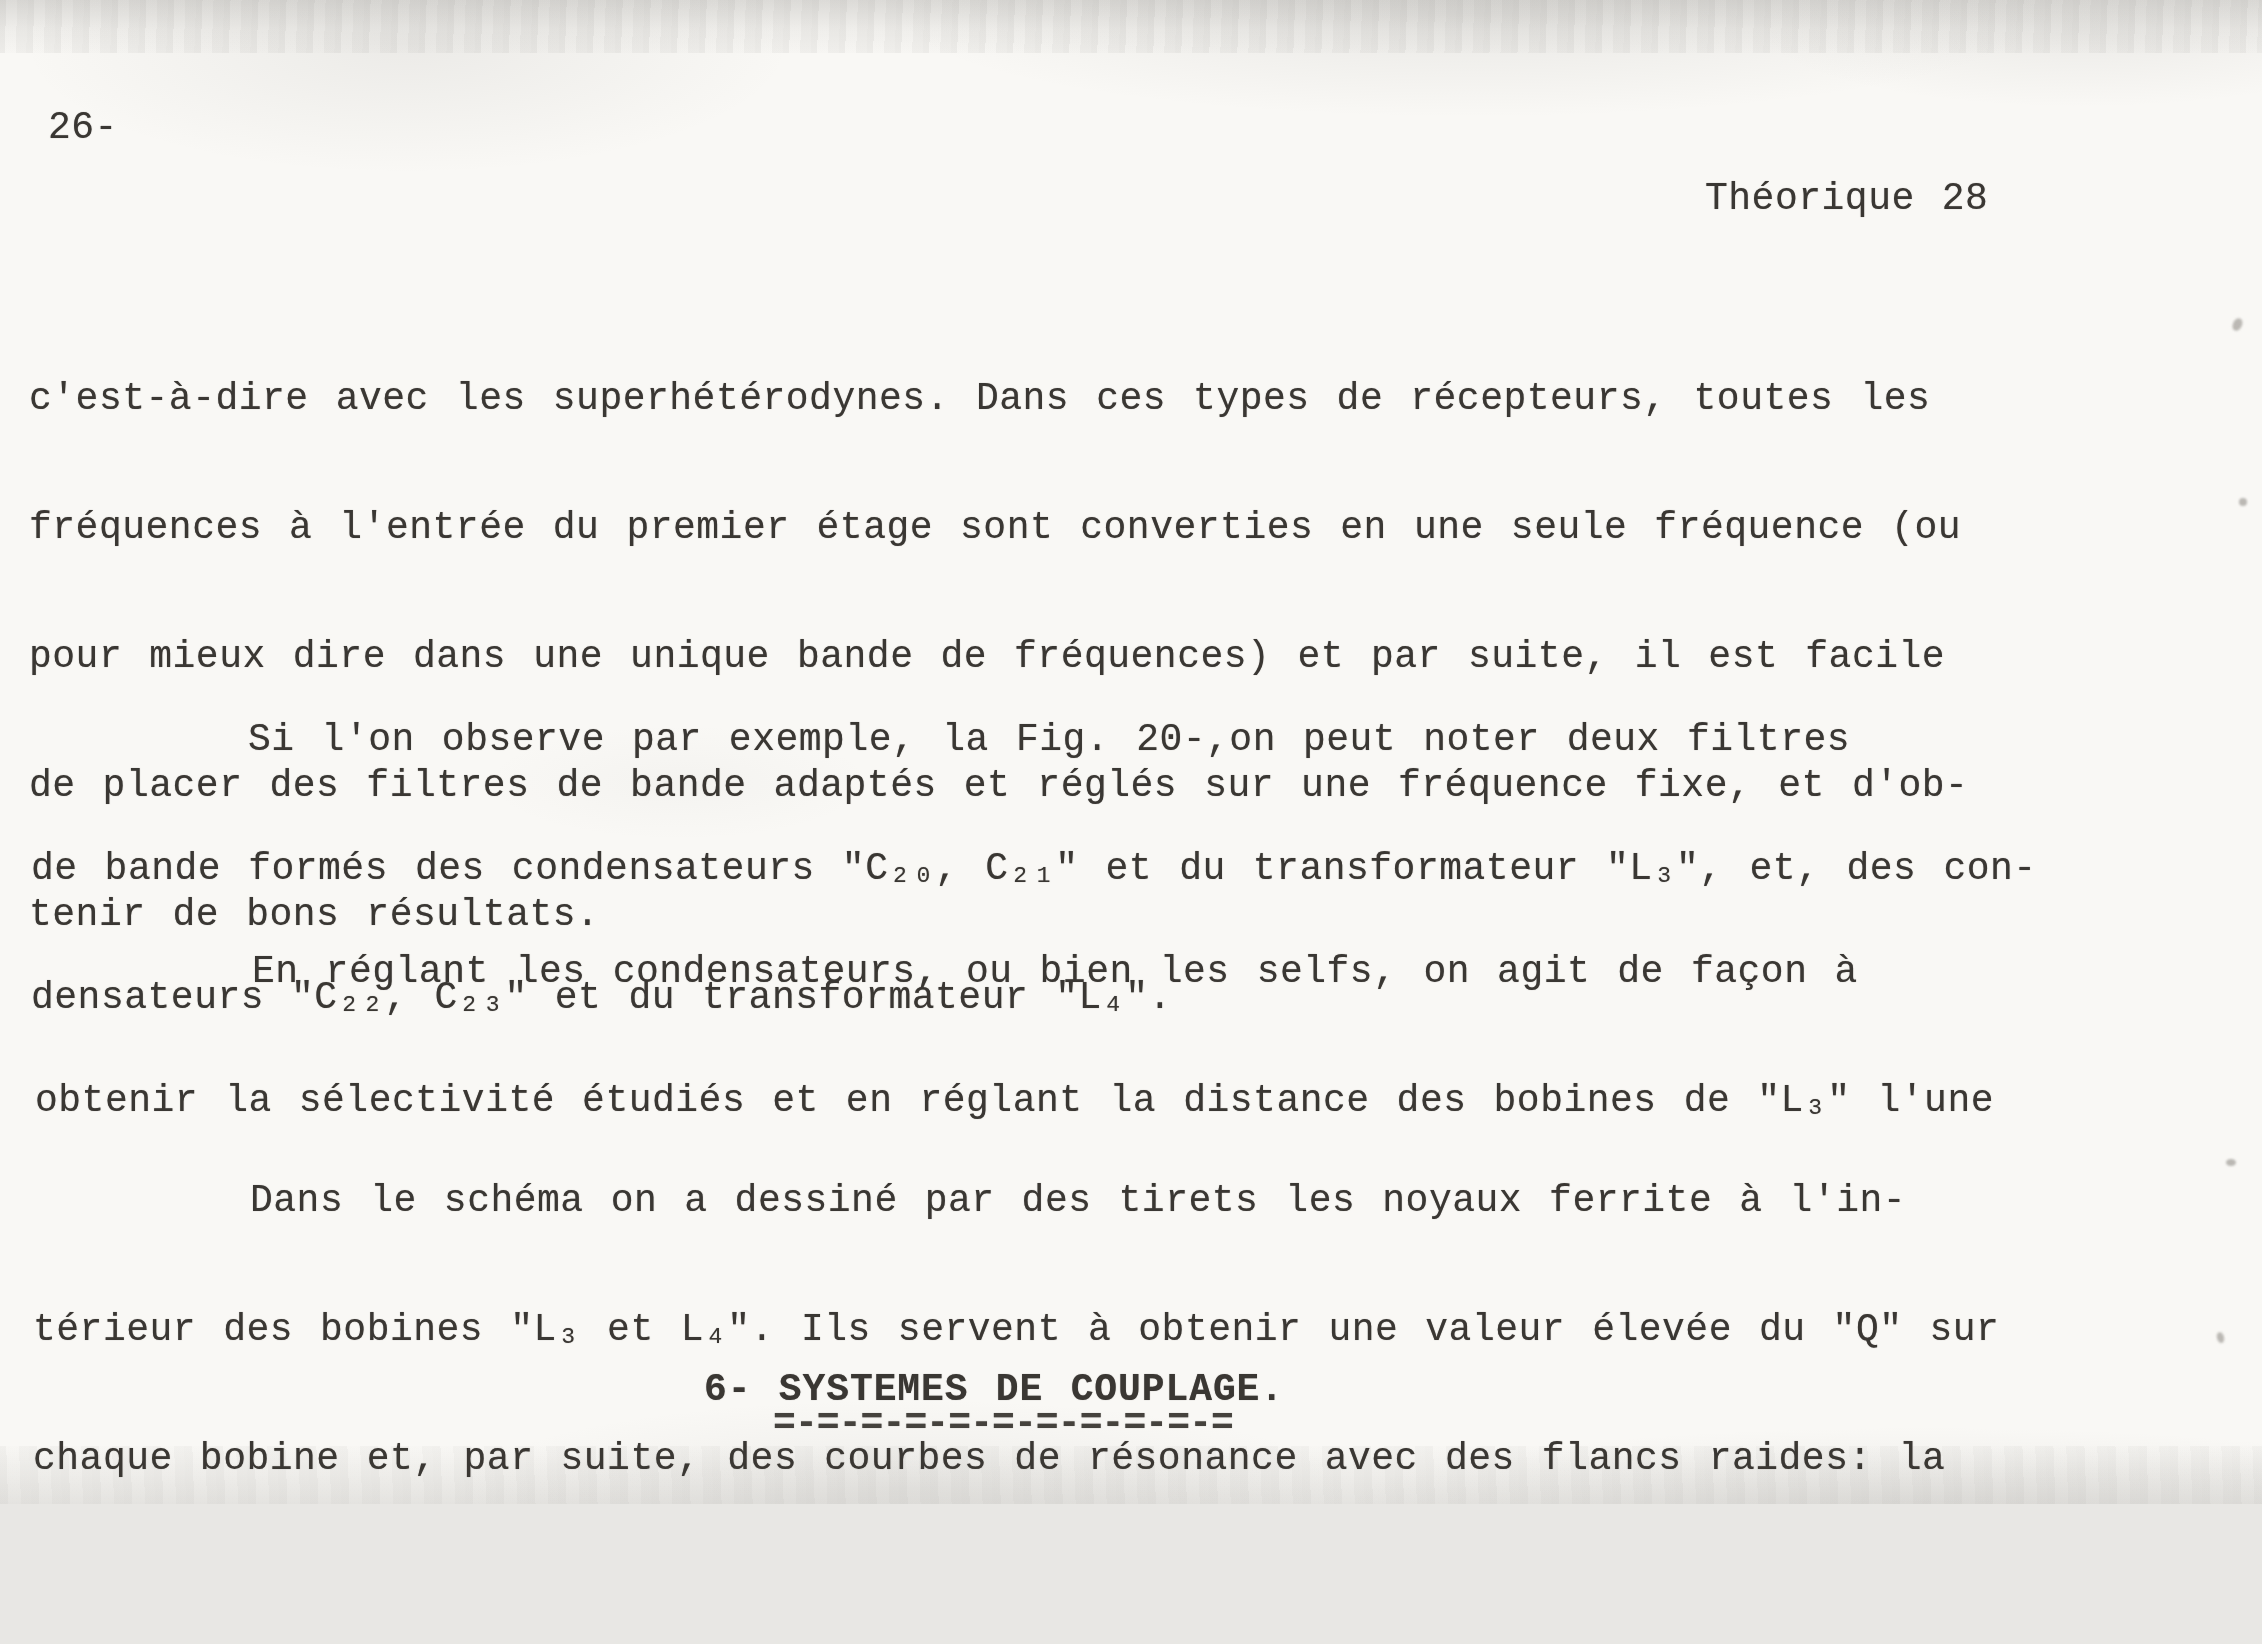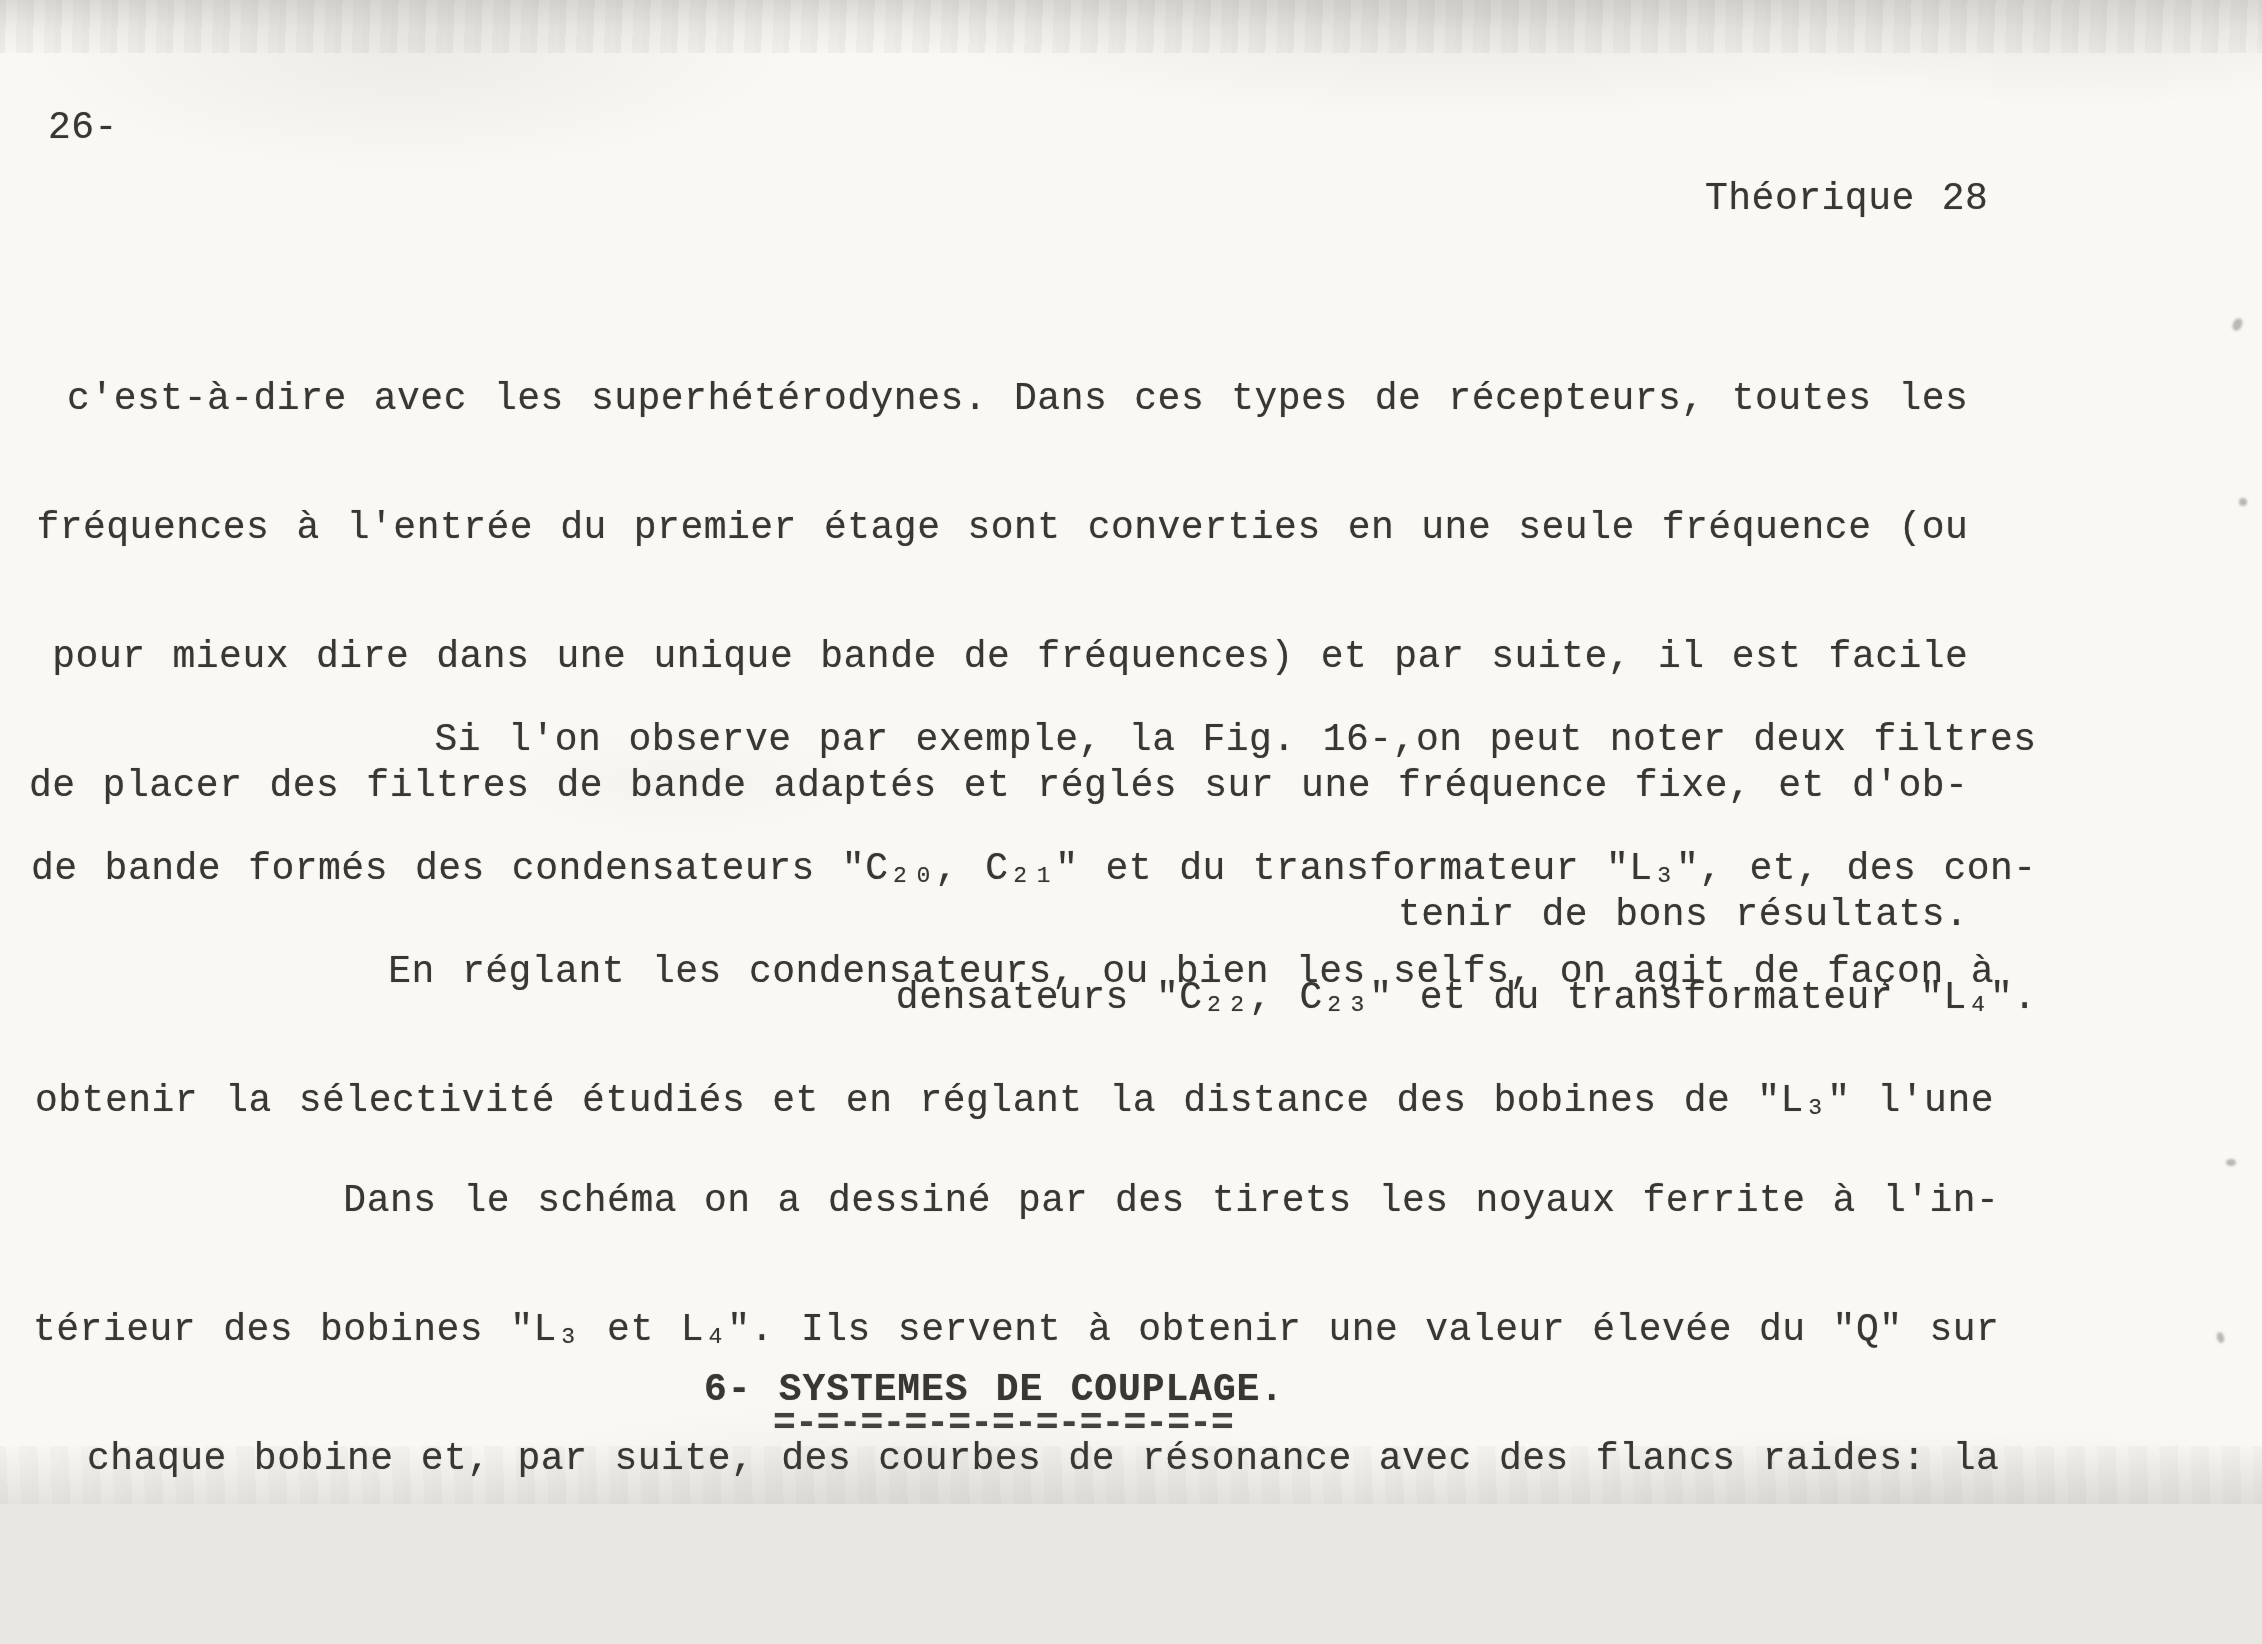--- a/index.html
+++ b/index.html
@@ -51,21 +51,21 @@
     font-size: 38px;
     line-height: 43px;
     letter-spacing: 0.5px;
     word-spacing: 3.7px;
     white-space: pre;
     color: #3a3733;
     text-shadow: 0 0 0.9px rgba(58,55,51,0.55);
   }
   .header-left  { top: 106px; left: 48px; }
   .header-right { top: 133px; left: 1705px; margin-top: 44px; }
-  .para .line { white-space: pre; text-align: right; }
+  .para .line { white-space: pre; }
   .para .line.indent { padding-left: 217px; }
   #p1 { top: 291px;  left: 29px; }
   #p2 { top: 632px;  left: 31px; }
   #p3 { top: 864px;  left: 35px; }
   #p4 { top: 1093px; left: 33px; }
   #p5 { top: 1488px; left: 33px; }
   .heading      { top: 1368px; left: 704px; font-weight: bold; letter-spacing: 0.9px; }
   .heading-rule { top: 1402px; left: 773px; font-weight: bold; letter-spacing: -0.9px; color: #45423d; }
   .speck {
     position: absolute;
@@ -91,21 +91,21 @@
 
   <div class="txt para" id="p1">
     <div class="line">c'est-à-dire avec les superhétérodynes. Dans ces types de récepteurs, toutes les</div>
     <div class="line">fréquences à l'entrée du premier étage sont converties en une seule fréquence (ou</div>
     <div class="line">pour mieux dire dans une unique bande de fréquences) et par suite, il est facile</div>
     <div class="line">de placer des filtres de bande adaptés et réglés sur une fréquence fixe, et d'ob-</div>
     <div class="line">tenir de bons résultats.</div>
   </div>
 
   <div class="txt para" id="p2">
-    <div class="line indent">Si l'on observe par exemple, la Fig. 16-,on peut noter deux filtres</div>
+    <div class="line indent">Si l'on observe par exemple, la Fig. 20-,on peut noter deux filtres</div>
     <div class="line">de bande formés des condensateurs "C₂₀, C₂₁" et du transformateur "L₃", et, des con-</div>
     <div class="line">densateurs "C₂₂, C₂₃" et du transformateur "L₄".</div>
   </div>
 
   <div class="txt para" id="p3">
     <div class="line indent">En réglant les condensateurs, ou bien les selfs, on agit de façon à</div>
     <div class="line">obtenir la sélectivité étudiés et en réglant la distance des bobines de "L₃" l'une</div>
   </div>
 
   <div class="txt para" id="p4">

